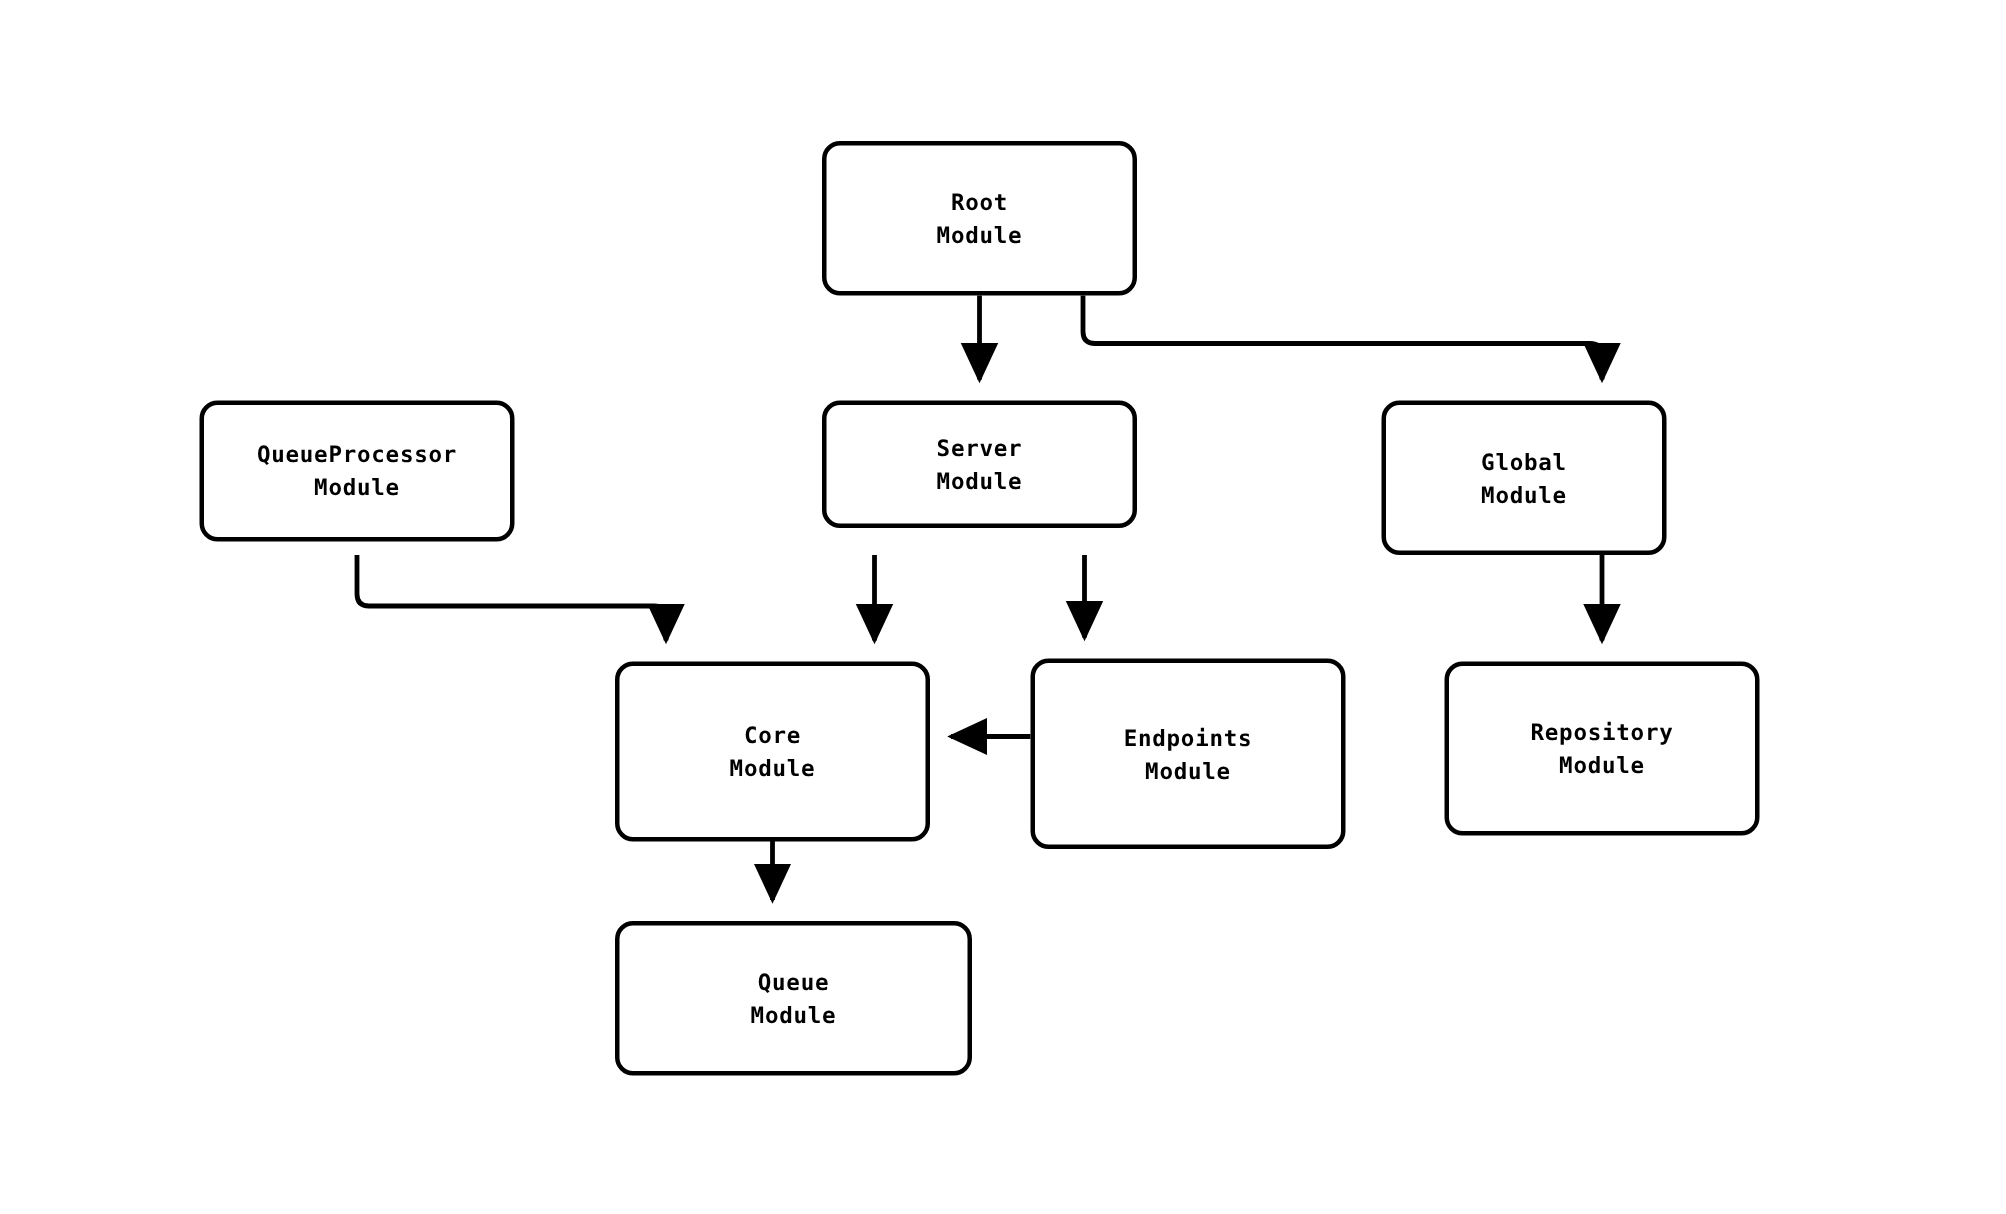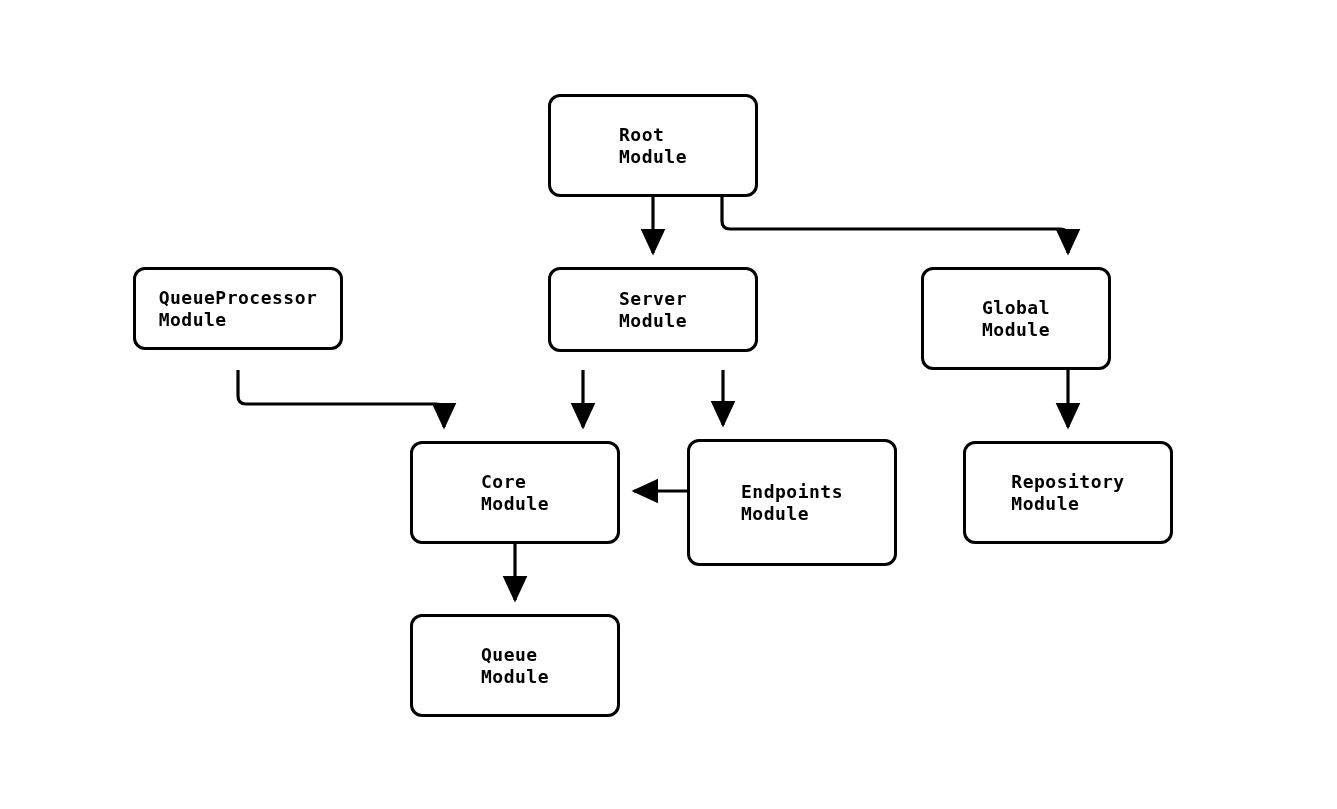--- a/index.html
+++ b/index.html
@@ -30,24 +30,25 @@
     background: #ffffff;
     border: 3px solid #000000;
     border-radius: 12px;
     display: flex;
     align-items: center;
     justify-content: center;
     z-index: 2;
   }
   .node-label {
     font-family: "DejaVu Sans Mono", "Liberation Mono", monospace;
-    font-size: 18px;
+    font-size: 15px;
     line-height: 22px;
     font-weight: 700;
     color: #000000;
+    text-align: center;
     white-space: pre;
     letter-spacing: 0.5px;
   }
 </style>
 </head>
 <body>
 
 <div id="canvas">
 
   <svg id="edge-layer" viewBox="0 0 1337 809" width="1337" height="809" xmlns="http://www.w3.org/2000/svg">
@@ -75,48 +76,48 @@
 
       <path d="M 515 544 L 515 600" marker-end="url(#arrowhead)"></path>
     </g>
   </svg>
 
   <div class="node" style="left:548px; top:94px; width:210px; height:103px;">
     <span class="node-label">Root
 Module</span>
   </div>
 
-  <div class="node" style="left:133px; top:267px; width:210px; height:83px;">
+  <div class="node" style="left:133px; top:267px; width:210px; height:94px;">
     <span class="node-label">QueueProcessor
 Module</span>
   </div>
 
   <div class="node" style="left:548px; top:267px; width:210px; height:85px;">
     <span class="node-label">Server
 Module</span>
   </div>
 
   <div class="node" style="left:921px; top:267px; width:190px; height:103px;">
     <span class="node-label">Global
 Module</span>
   </div>
 
-  <div class="node" style="left:410px; top:441px; width:210px; height:103px;">
+  <div class="node" style="left:410px; top:441px; width:210px; height:120px;">
     <span class="node-label">Core
 Module</span>
   </div>
 
   <div class="node" style="left:687px; top:439px; width:210px; height:127px;">
     <span class="node-label">Endpoints
 Module</span>
   </div>
 
-  <div class="node" style="left:963px; top:441px; width:210px; height:103px;">
+  <div class="node" style="left:963px; top:441px; width:210px; height:116px;">
     <span class="node-label">Repository
 Module</span>
   </div>
 
-  <div class="node" style="left:410px; top:614px; width:210px; height:103px;">
+  <div class="node" style="left:410px; top:614px; width:238px; height:103px;">
     <span class="node-label">Queue
 Module</span>
   </div>
 
 </div>
 
 </body></html>

